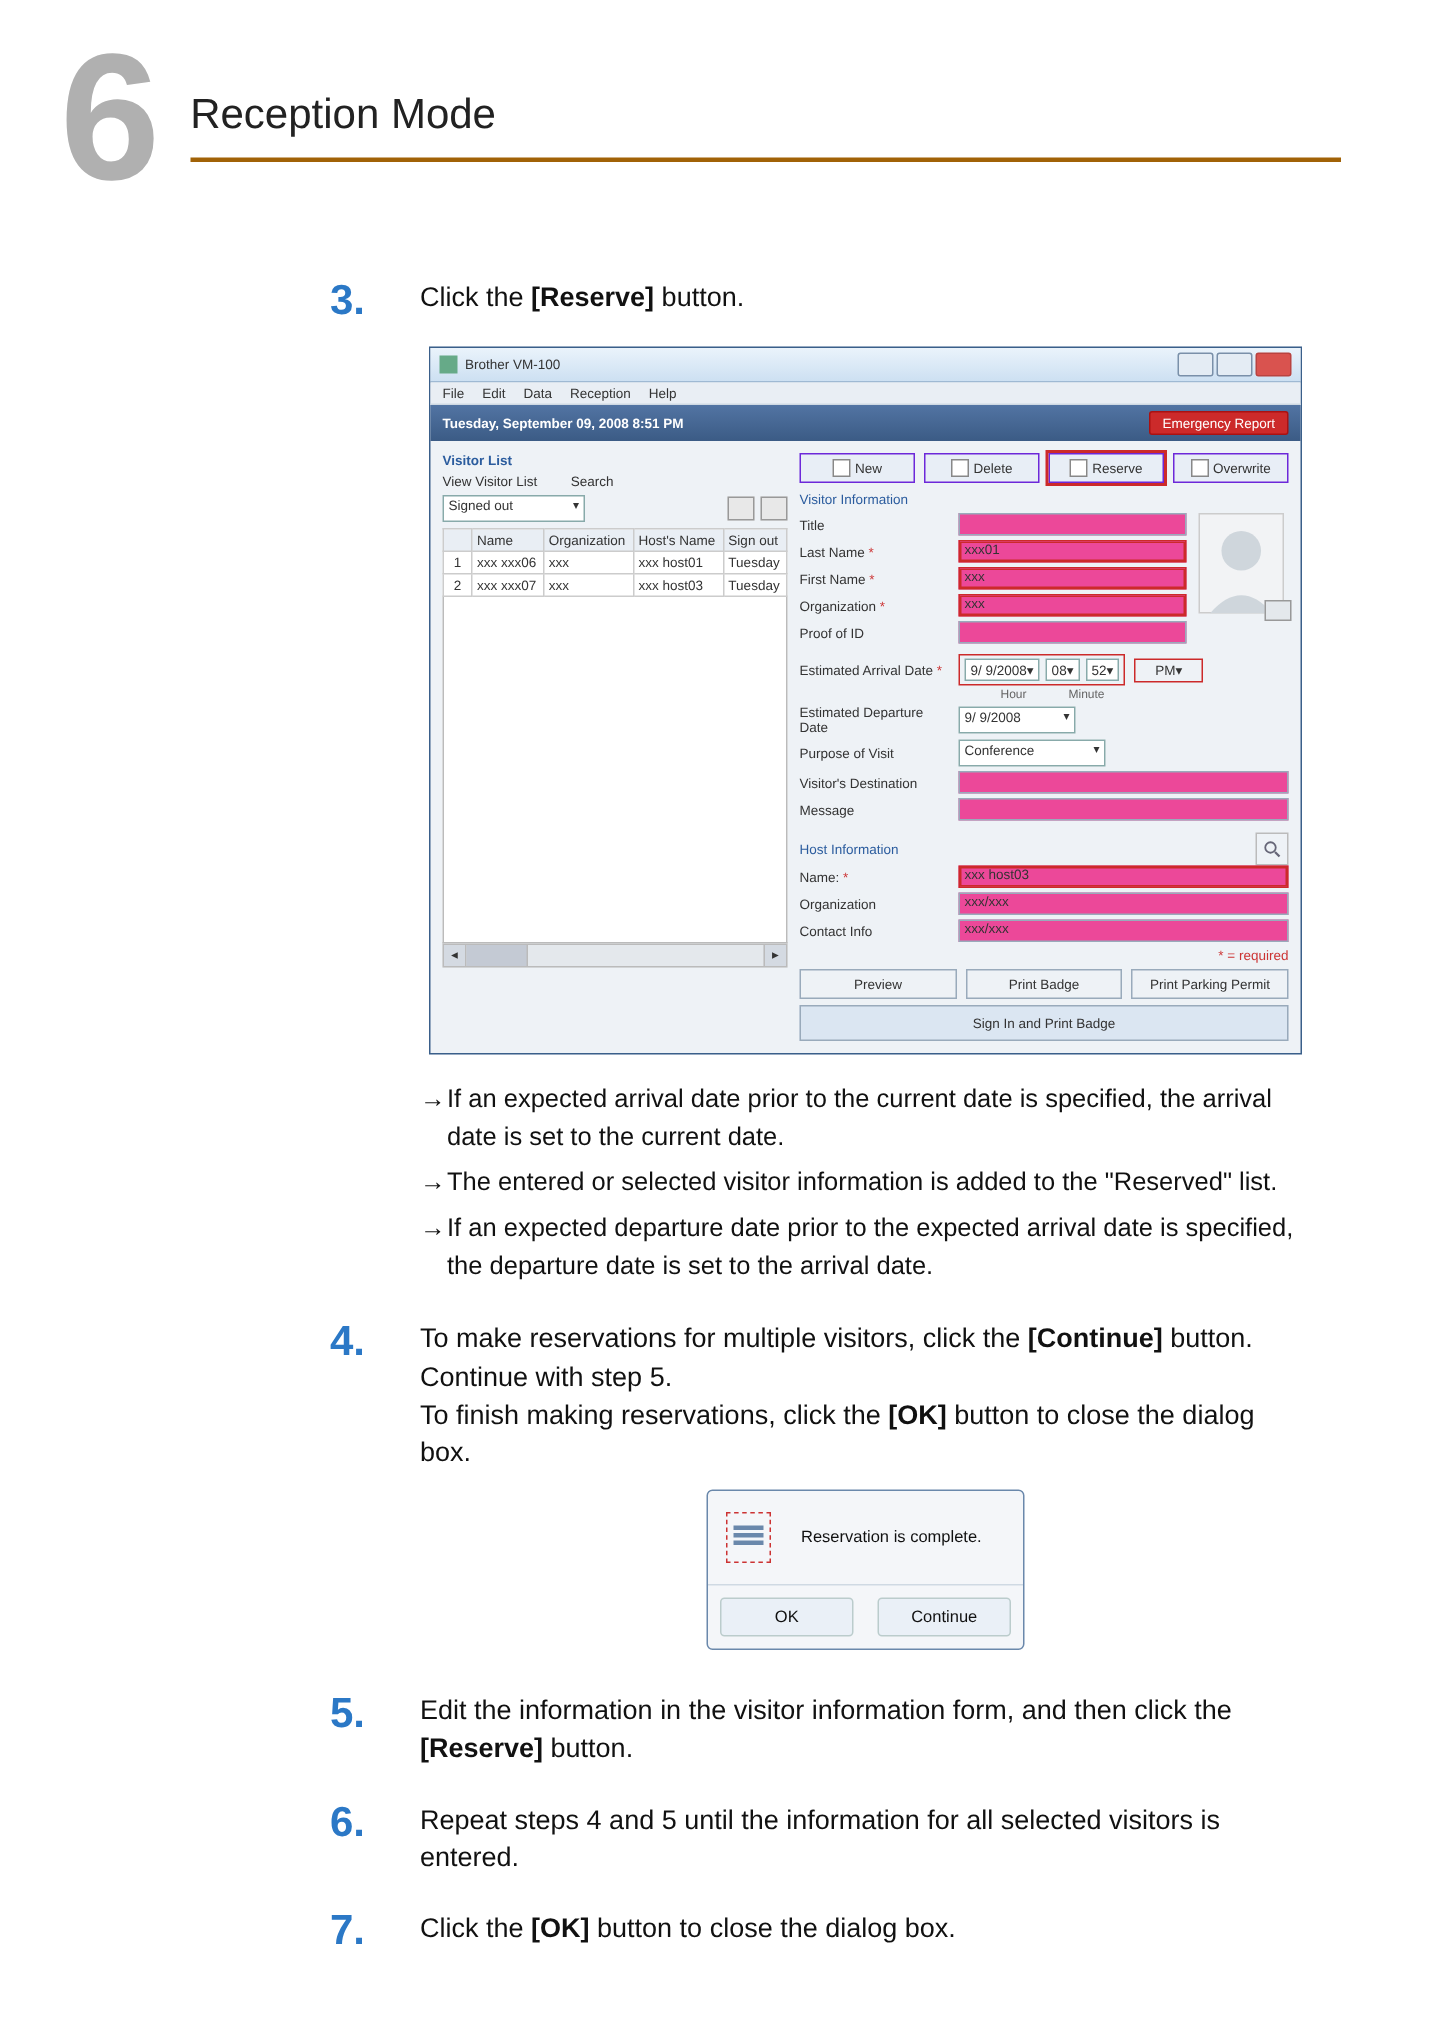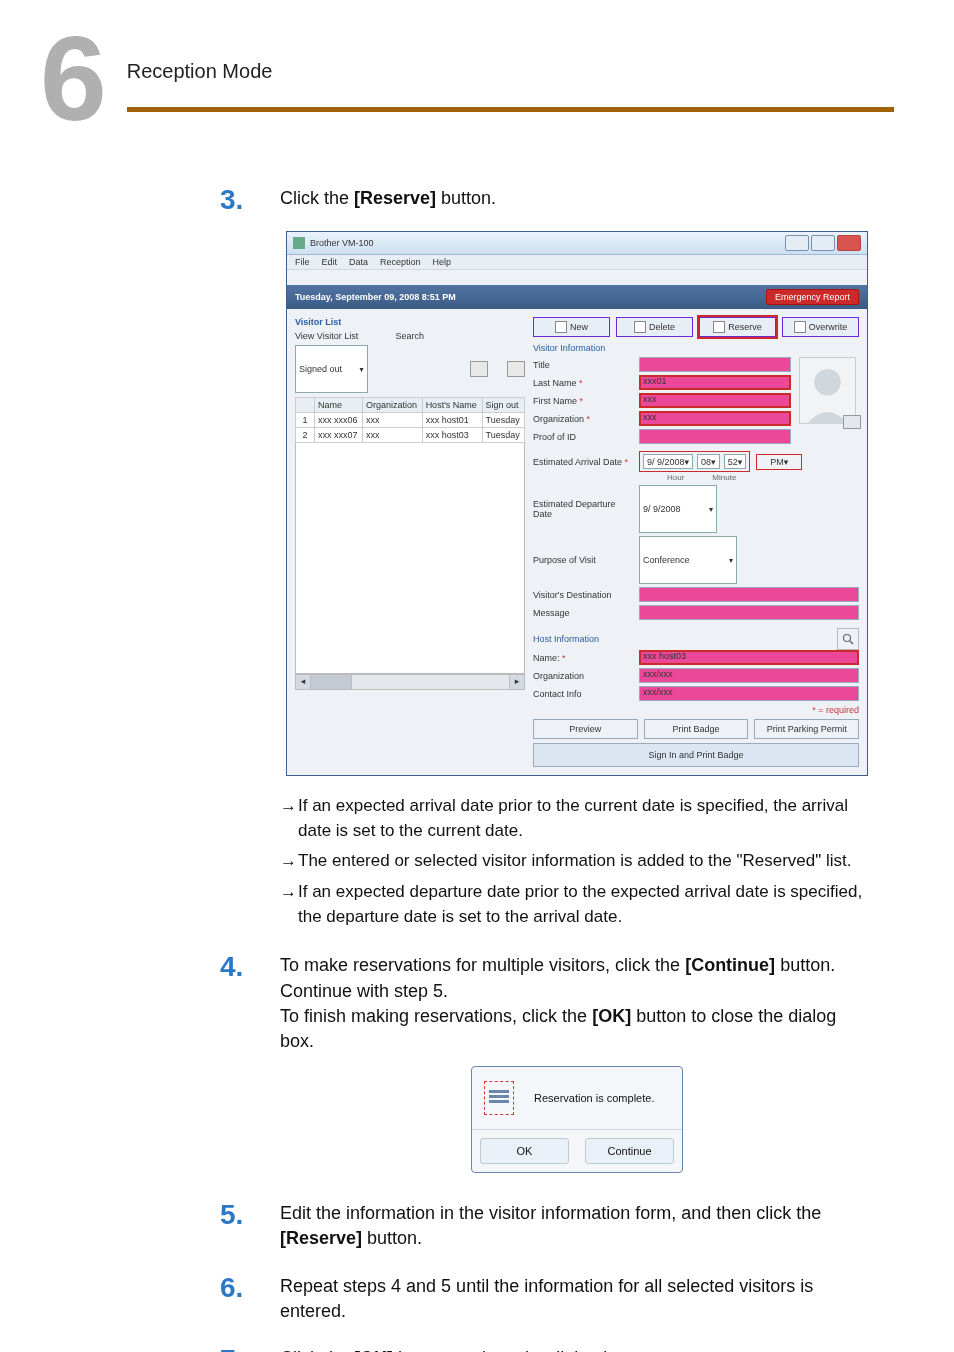--- a/index.html
+++ b/index.html
@@ -21,26 +21,26 @@
   }
   .chapter-num {
     font-size: 120px;
     font-weight: bold;
     color: #b0b0b0;
     line-height: 0.8;
     margin-right: 20px;
     margin-top: -10px;
   }
   .chapter-title {
-    font-size: 20px;
+    font-size: 28px;
     font-weight: normal;
     color: #222;
-    border-bottom: 5px solid #a16207;
+    border-bottom: 3px solid #a16207;
     flex: 1;
-    padding-bottom: 24px;
+    padding-bottom: 13px;
     margin-top: 20px;
   }
   .content {
     margin-left: 180px;
     margin-right: 20px;
   }
   .step {
     display: flex;
     margin-bottom: 12px;
     font-size: 18px;
@@ -109,41 +109,40 @@
     background: #e9eef4;
     border-bottom: 1px solid #cfd9e3;
   }
   .menubar span { text-decoration: underline; text-decoration-color: transparent; }
   .datetime-bar {
     background: linear-gradient(#5274a3, #3b5b85);
     color: #fff;
     padding: 4px 8px;
     display: flex;
     align-items: center;
-    margin-top: 15px;
   }
   .datetime-bar .dt { flex: 1; font-weight: bold; }
   .emerg-btn {
     background: #cc2a2a;
     padding: 2px 8px;
     border: 1px solid #a11;
     border-radius: 2px;
     color: #fff;
   }
   .app-body {
     display: flex;
     padding: 8px;
     gap: 8px;
   }
   .left-pane { width: 230px; }
   .right-pane { flex: 1; }
   .pane-title { color: #2b5c9e; font-weight: bold; margin-bottom: 4px; }
-  .filter-row { display: flex; align-items: center; gap: 19px; margin-bottom: 4px; }
+  .filter-row { display: flex; align-items: center; gap: 4px; margin-bottom: 4px; }
   .dropdown {
-    flex: 1; height: 14px; background: #fff; border: 1px solid #8aa; display: flex; align-items: center; padding: 16px 3px;
+    flex: 1; height: 14px; background: #fff; border: 1px solid #8aa; display: flex; padding: 1px 3px;
   }
   .dropdown .chev { font-size: 8px; margin-left: auto; }
   .small-btn {
     width: 16px; height: 14px; border: 1px solid #999; background: #e8e8e8; text-align: center; line-height: 12px;
   }
   .table {
     width: 100%; border-collapse: collapse; background: #fff; border: 1px solid #bbb;
   }
   .table th { background: #e9eef4; border: 1px solid #ccc; padding: 2px 3px; font-weight: normal; text-align: left; }
   .table td { border: 1px solid #ccc; padding: 2px 3px; }

